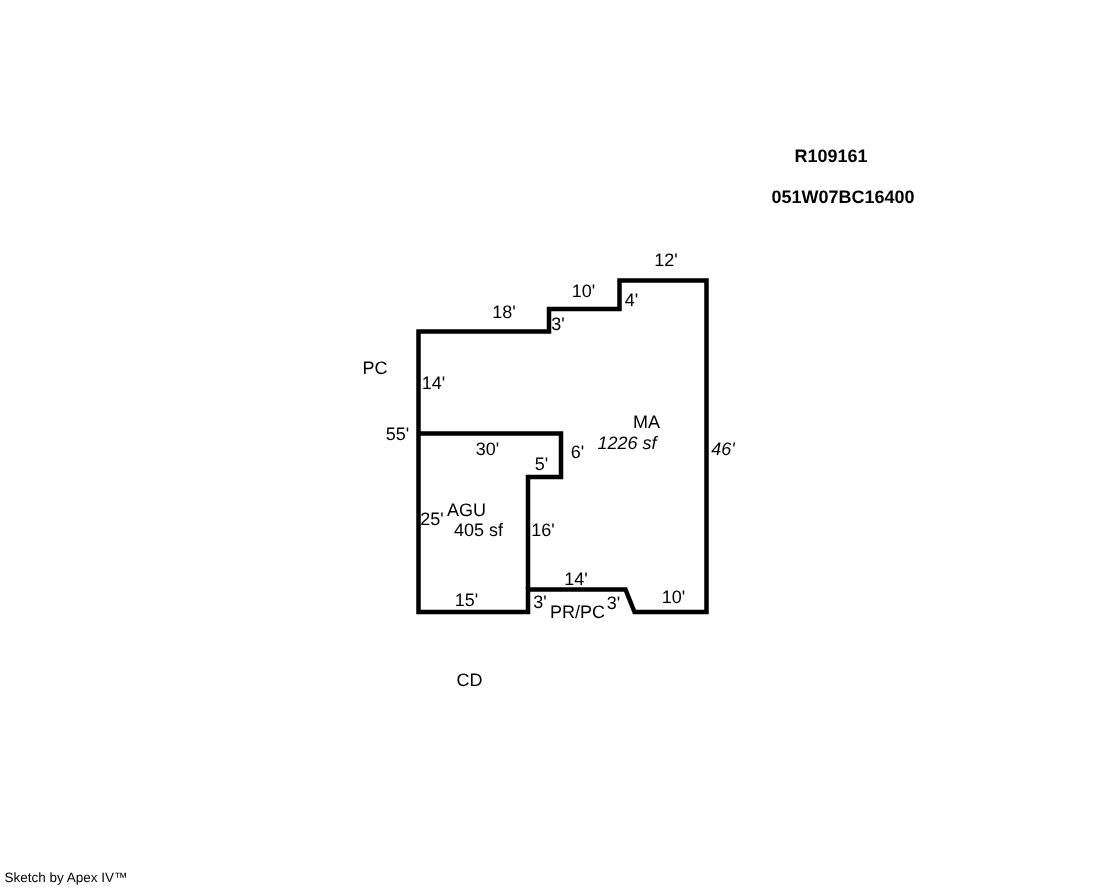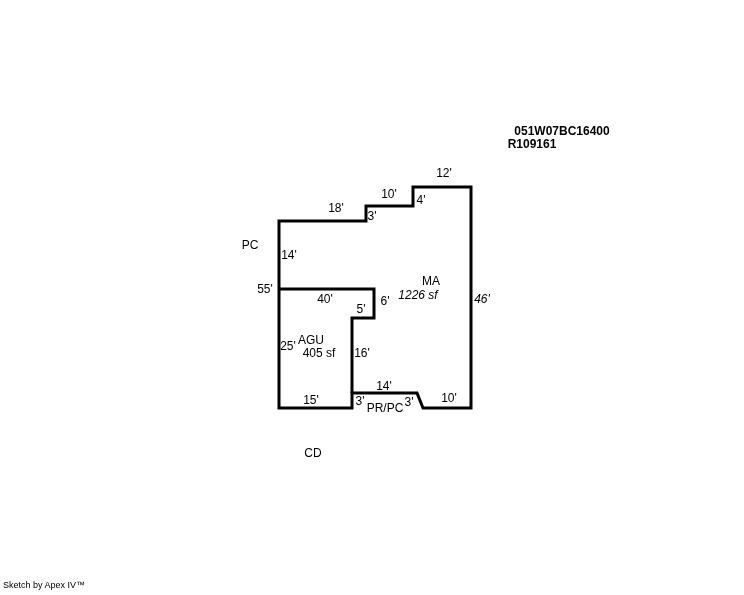--- a/index.html
+++ b/index.html
@@ -51,35 +51,35 @@
 </head>
 <body>
 
 <div id="canvas">
 
   <svg id="sketch-svg" viewBox="0 0 744 595" xmlns="http://www.w3.org/2000/svg">
     <polygon fill="none" stroke-linejoin="miter" points="279,221 366,221 366,206 413,206 413,187 471,187 471,408 423,408 417,393 352,393 352,408 279,408" stroke="#000000" stroke-width="3"></polygon>
     <polyline fill="none" stroke-linejoin="miter" points="279,289 374,289 374,318 352,318 352,393" stroke="#000000" stroke-width="3"></polyline>
   </svg>
 
-  <span class="hdr" style="left:532px; top:104px;margin-top:40px;">R109161</span>
+  <span class="hdr" style="left:554px; top:104px;">R109161</span>
   <span class="hdr" style="left:562px; top:131px;">051W07BC16400</span>
 
   <span class="lbl" style="left:444px; top:173px;">12'</span>
   <span class="lbl" style="left:389px; top:194px;">10'</span>
   <span class="lbl" style="left:421px; top:200px;">4'</span>
   <span class="lbl" style="left:336px; top:208px;">18'</span>
   <span class="lbl" style="left:372px; top:216px;">3'</span>
 
   <span class="lbl" style="left:250px; top:245px;">PC</span>
   <span class="lbl" style="left:289px; top:255px;">14'</span>
   <span class="lbl" style="left:265px; top:289px;">55'</span>
   <span class="lbl" style="left:288px; top:346px;">25'</span>
 
-  <span class="lbl" style="left:325px; top:299px;">40'</span>
+  <span class="lbl" style="left:325px; top:299px;">30'</span>
   <span class="lbl" style="left:385px; top:301px;">6'</span>
   <span class="lbl" style="left:361px; top:309px;">5'</span>
   <span class="lbl" style="left:362px; top:353px;text-align:right;">16'</span>
 
   <span class="lbl" style="left:421px; top:281px;margin-left:10px;">MA</span>
   <span class="lbl" style="left:418px; top:295px;font-style:italic;">1226 sf</span>
   <span class="lbl" style="left:311px; top:340px;">AGU</span>
   <span class="lbl" style="left:319px; top:353px;">405 sf</span>
 
   <span class="lbl" style="left:482px; top:299px;font-style:italic;">46'</span>

